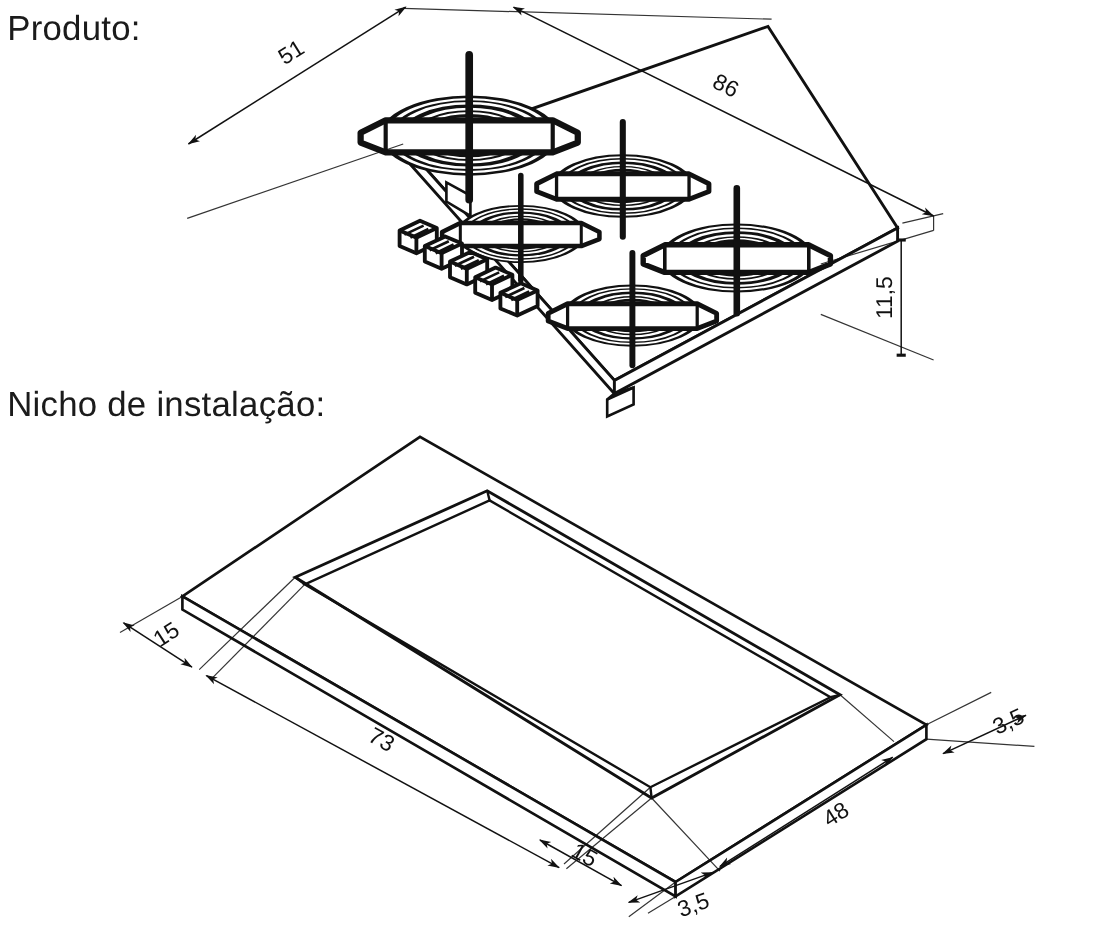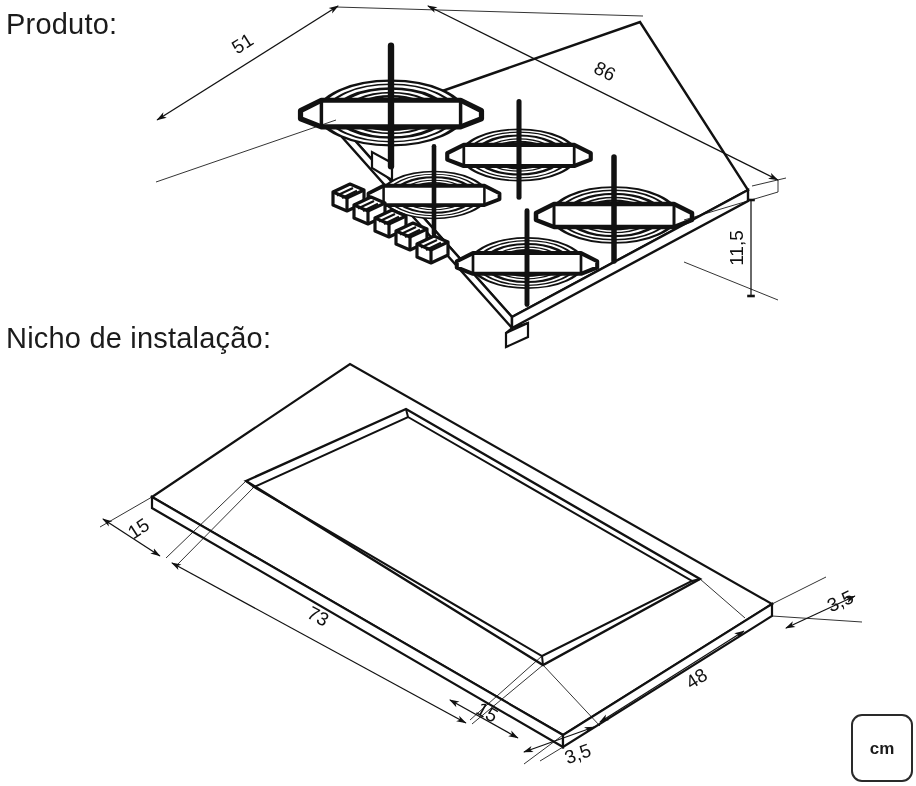--- a/index.html
+++ b/index.html
@@ -185,23 +185,14 @@
 
       <g>
         <path d="M772,604 L826,577" stroke="#111" stroke-width="1" opacity=".85"></path>
         <path d="M772,616 L862,622" stroke="#111" stroke-width="1" opacity=".85"></path>
         <line x1="786" y1="628" x2="855" y2="596" stroke="#111" stroke-width="1.25" marker-start="url(#arS)" marker-end="url(#ar)"></line>
         <text class="dimtxt" x="843" y="607" text-anchor="middle" transform="rotate(-25 843 607)">3,5</text>
       </g>
     </g>
   </svg>
 
-  <div class="unitbadge">
-    <span class="lbl">cm</span>
-    <svg width="42" height="16" viewBox="0 0 42 16">
-      <path d="M3,2 L3,14 M39,2 L39,14" stroke="#1b1b1b" stroke-width="2" stroke-linecap="round"></path>
-      <path d="M5,8 L37,8" stroke="#1b1b1b" stroke-width="2" stroke-linecap="round"></path>
-      <path d="M11,3.5 L5,8 L11,12.5" fill="none" stroke="#1b1b1b" stroke-width="2" stroke-linecap="round" stroke-linejoin="round"></path>
-      <path d="M31,3.5 L37,8 L31,12.5" fill="none" stroke="#1b1b1b" stroke-width="2" stroke-linecap="round" stroke-linejoin="round"></path>
-    </svg>
-  </div>
 
 </div>
 
 </body></html>

